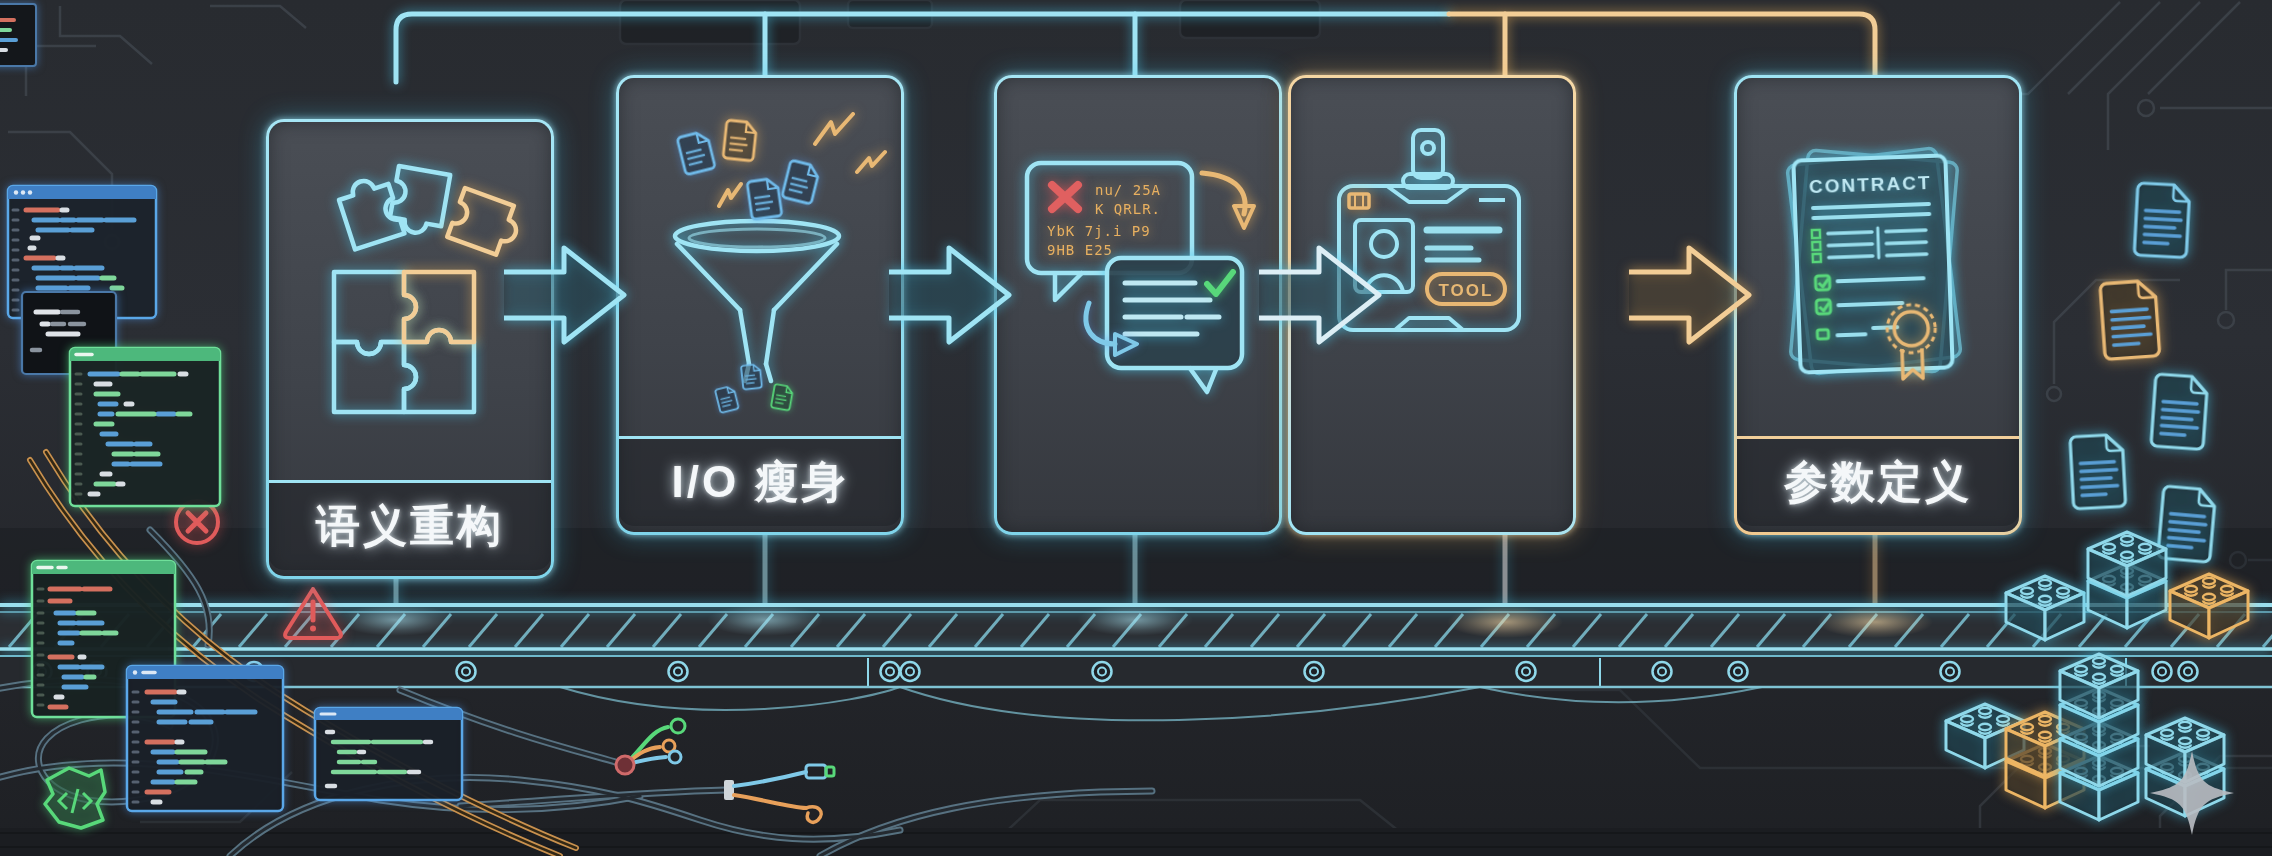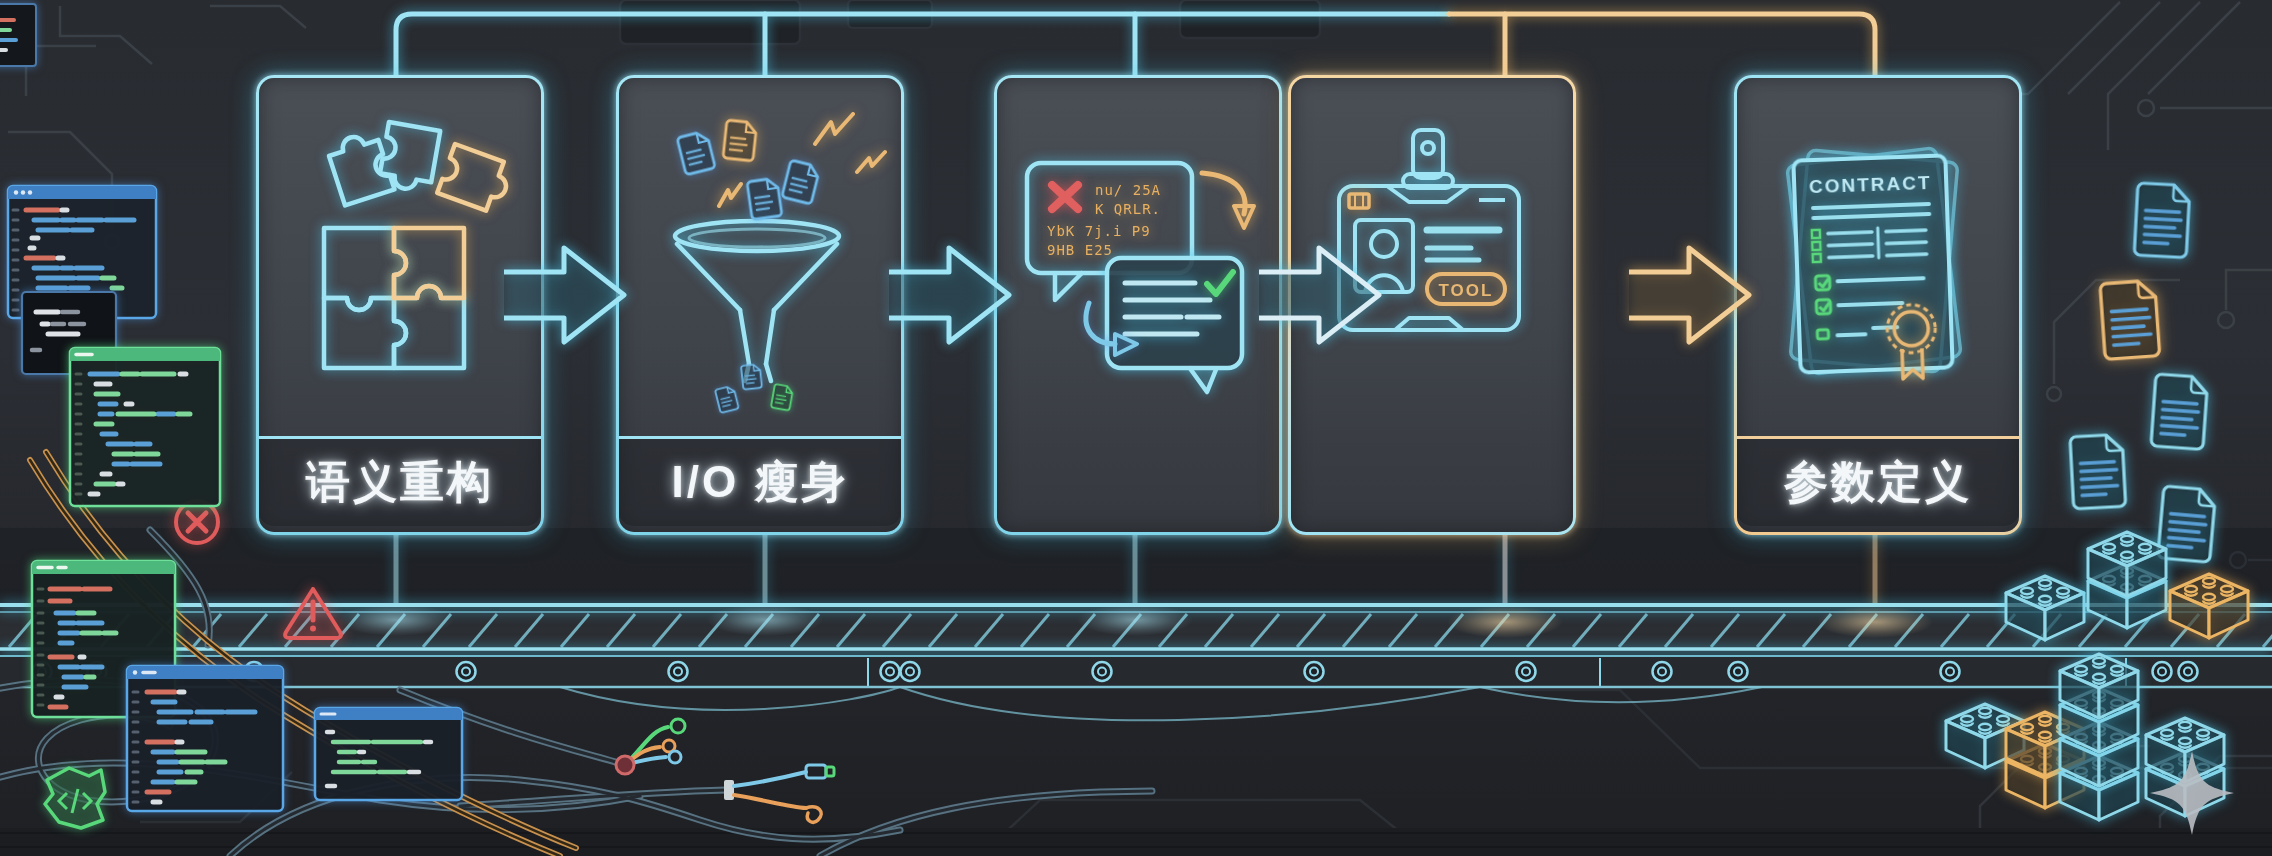--- a/index.html
+++ b/index.html
@@ -10,21 +10,21 @@
   
   .gc{filter:drop-shadow(0 0 6px rgba(72,199,235,0.75));}
   .go{filter:drop-shadow(0 0 6px rgba(242,180,90,0.7));}
   .gr{filter:drop-shadow(0 0 6px rgba(235,85,85,0.7));}
   .gg{filter:drop-shadow(0 0 5px rgba(80,220,130,0.65));}
   .gb{filter:drop-shadow(0 0 4px rgba(80,150,230,0.55));}
   
   .card{position:absolute;top:75px;width:282px;height:454px;border-radius:18px;padding:3px;z-index:2;
     background:linear-gradient(180deg,#a6e6f5,#7fd4ea);
     box-shadow:0 0 26px rgba(66,195,235,.40),0 0 7px rgba(175,235,250,.75);}
-  .card-1{left:256px;} .card-2{left:616px;} .card-3{left:994px;text-align:center;}
+  .card-1{left:266px;margin-top:44px;} .card-2{left:616px;} .card-3{left:994px;text-align:center;}
   .card-4{left:1288px;background:linear-gradient(188deg,#f6d9a6 0%,#f1cd96 42%,#cfe0dc 68%,#9fe4f4 100%);
     box-shadow:0 0 26px rgba(238,188,110,.38),0 0 7px rgba(248,224,176,.75);}
   .card-5{left:1734px;background:linear-gradient(192deg,#9fe4f4 0%,#9fe4f4 48%,#d9d9ba 74%,#f2c98e 100%);}
   .card-inner{width:100%;height:100%;border-radius:15px;display:flex;flex-direction:column;
     background:linear-gradient(180deg,#4a4e55 0%,#3f434a 58%,#35383e 100%);
     box-shadow:inset 0 0 18px rgba(20,24,28,.5);}
   .icon-area{height:358px;}
   .icon-area svg{display:block;width:276px;height:358px;}
   .label{height:87px;border-top:3px solid #9fe4f4;display:flex;align-items:center;justify-content:center;
     background:rgba(26,29,34,.42);border-radius:0 0 15px 15px;

